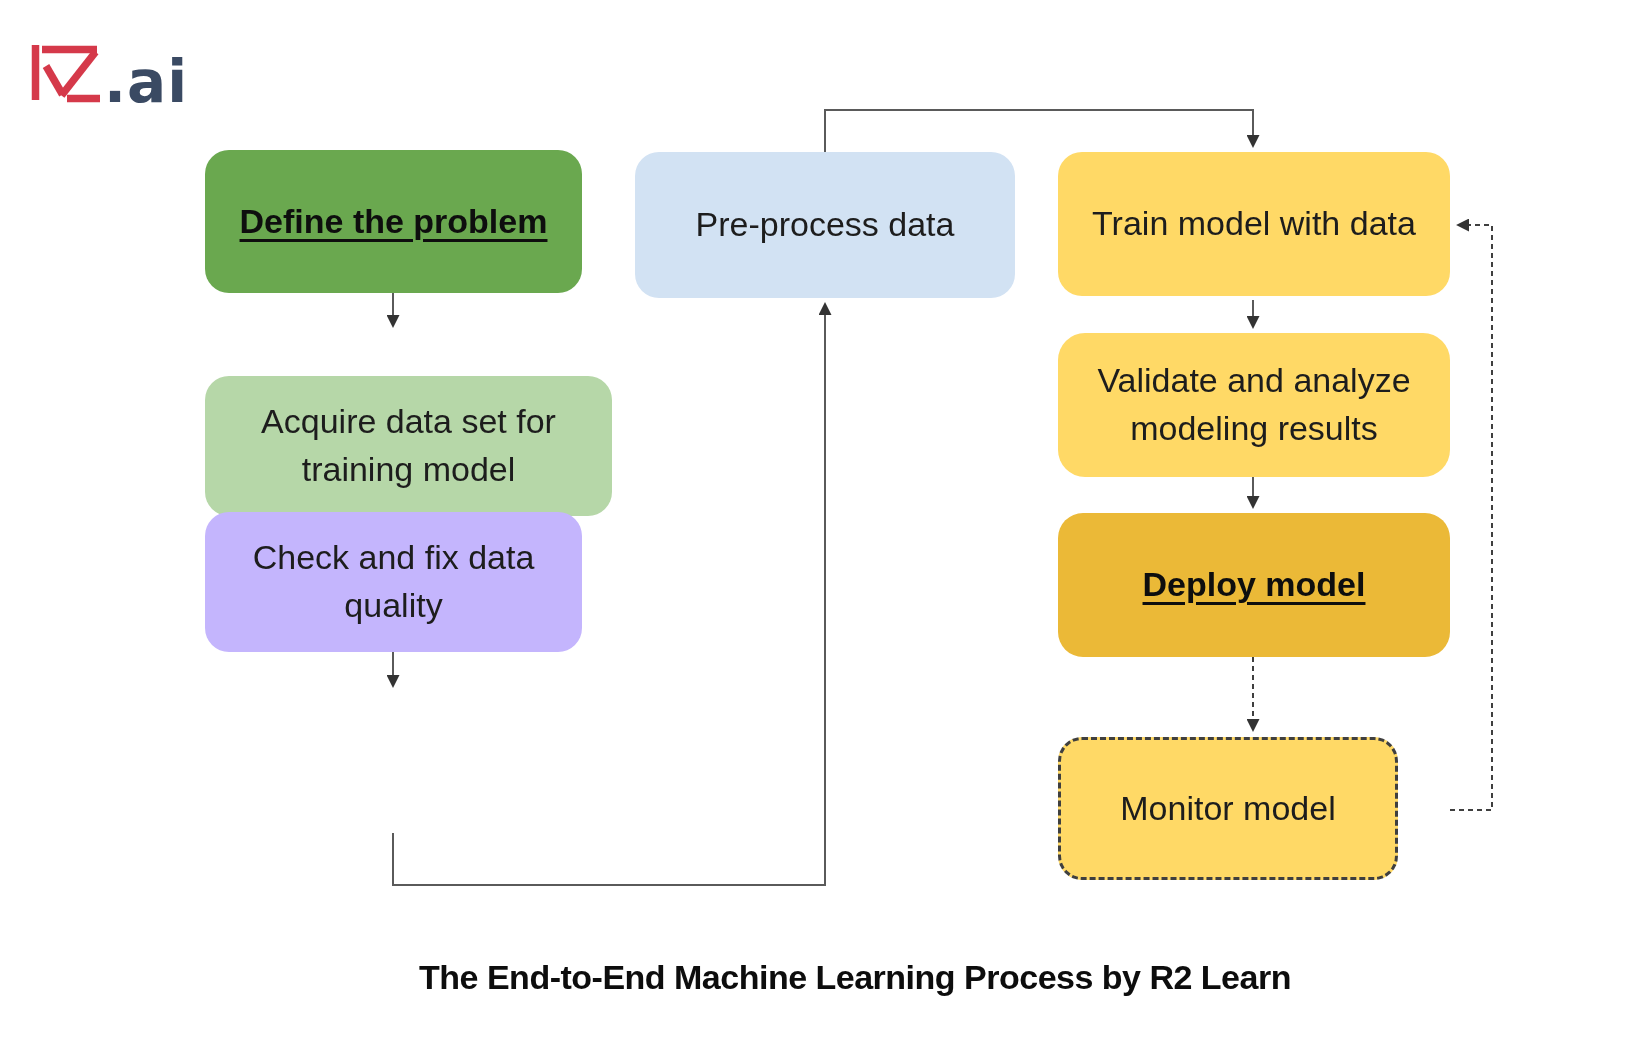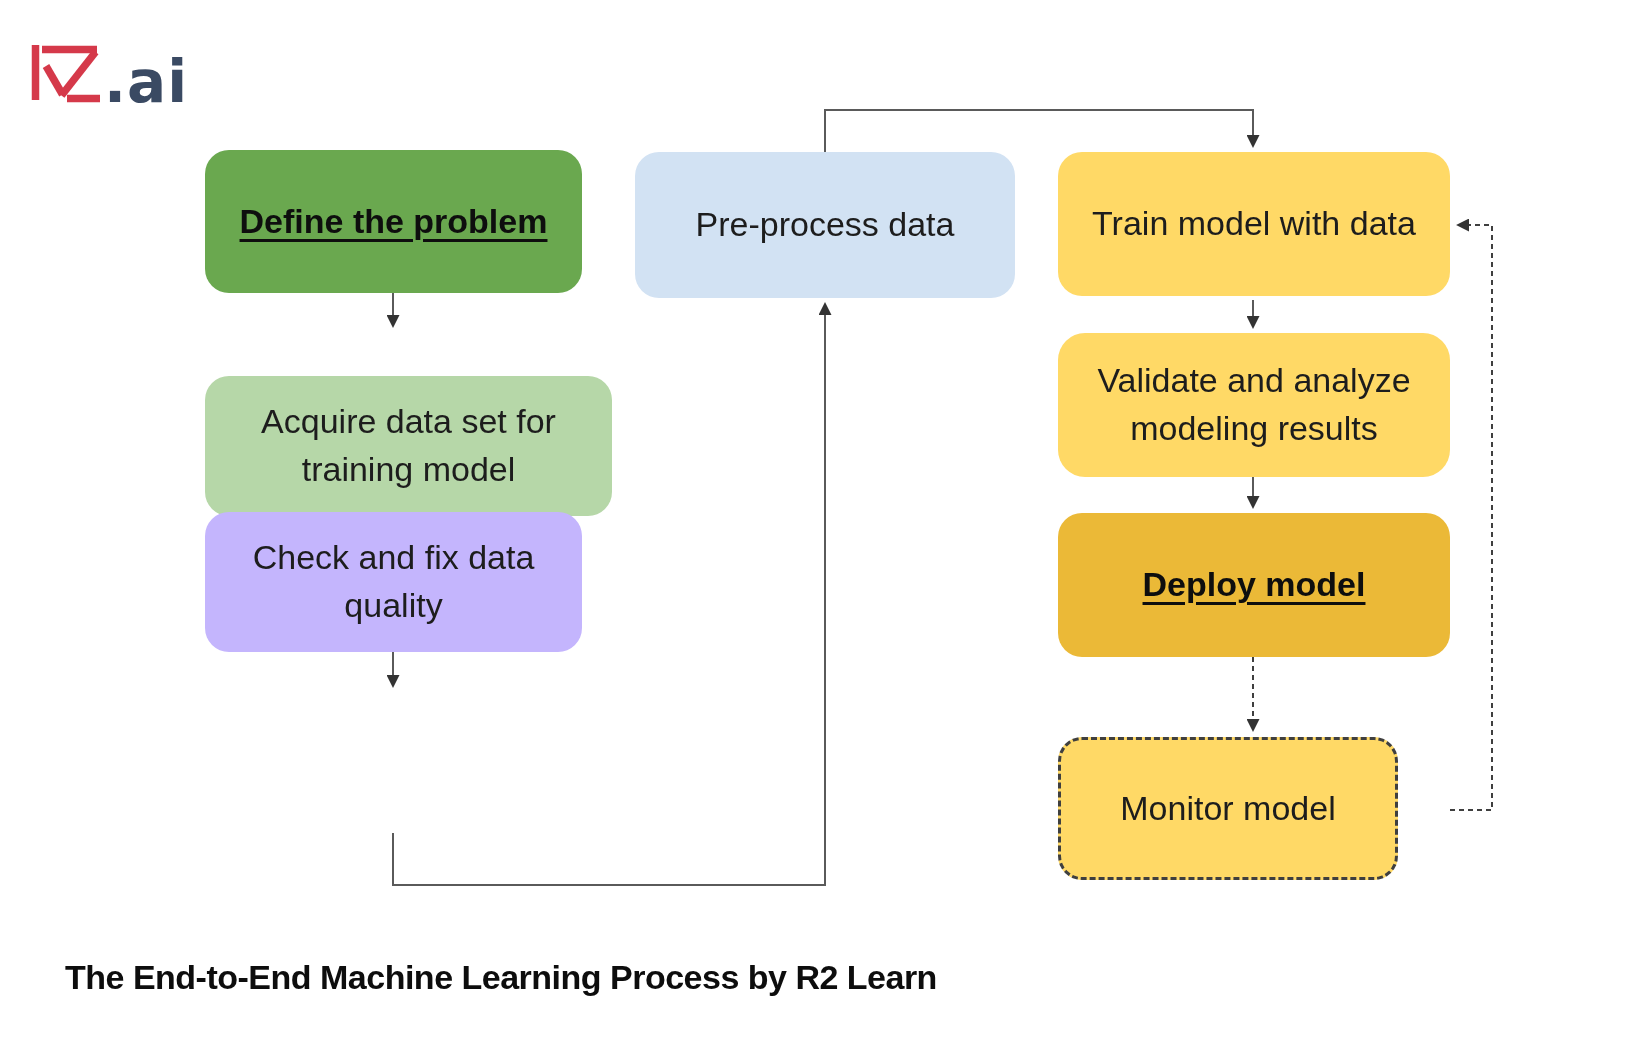--- a/index.html
+++ b/index.html
@@ -15,21 +15,21 @@
     text-align:center;border-radius:24px;font-size:34px;line-height:1.4;
     color:#1d1d1d;white-space:pre-line;padding:0 14px;box-sizing:border-box;
   }
   .node.emph{
     font-weight:bold;color:#0e0e0e;text-decoration:underline;
     text-underline-offset:6px;text-decoration-thickness:2.5px;
   }
   .node.dashed-border{border:3px dashed #3f3f3f;}
   .logo{position:absolute;left:25px;top:28px;width:200px;height:92px;}
   .caption{
-    position:absolute;left:65px;top:958px;width:1580px;text-align:left;
+    position:absolute;left:65px;top:958px;width:1580px;text-align:center;
     font-size:34px;font-weight:bold;letter-spacing:-0.5px;color:#0d0d0d;
   }
 </style>
 </head>
 <body>
 
 <div class="canvas">
 
   <svg class="logo" viewBox="0 0 200 92">
     <g fill="none" stroke="#d5394a" stroke-width="7.5" stroke-linecap="butt" stroke-linejoin="miter">
@@ -67,19 +67,19 @@
   <div class="node" style="left: 205px; top: 512px; width: 377px; height: 140px; background: #c4b5fd;">Check and fix data quality</div>
 
 
   <div class="node" style="left: 635px; top: 152px; width: 380px; height: 146px; background: rgb(210, 226, 243);">Pre-process data</div>
 
   <div class="node" style="left: 1058px; top: 152px; width: 392px; height: 144px; background: rgb(255, 217, 102);">Train model with data</div>
 
   <div class="node" style="left: 1058px; top: 333px; width: 392px; height: 144px; background: rgb(255, 217, 102); border-radius: 27px;">Validate and analyze
 modeling results</div>
 
-  <div class="node emph" style="left: 1058px; top: 513px; width: 392px; height: 144px; background: rgb(235, 185, 55);">Deploy model</div>
+  <div class="node emph" style="left: 1058px; top: 513px; width: 392px; height: 144px; background: rgb(235, 185, 55); border-radius: 25px;">Deploy model</div>
 
   <div class="node dashed-border" style="left: 1058px; top: 737px; width: 340px; height: 143px; background: rgb(255, 217, 102);">Monitor model</div>
 
   <div class="caption">The End-to-End Machine Learning Process by R2 Learn</div>
 
 </div>
 
 </body></html>

